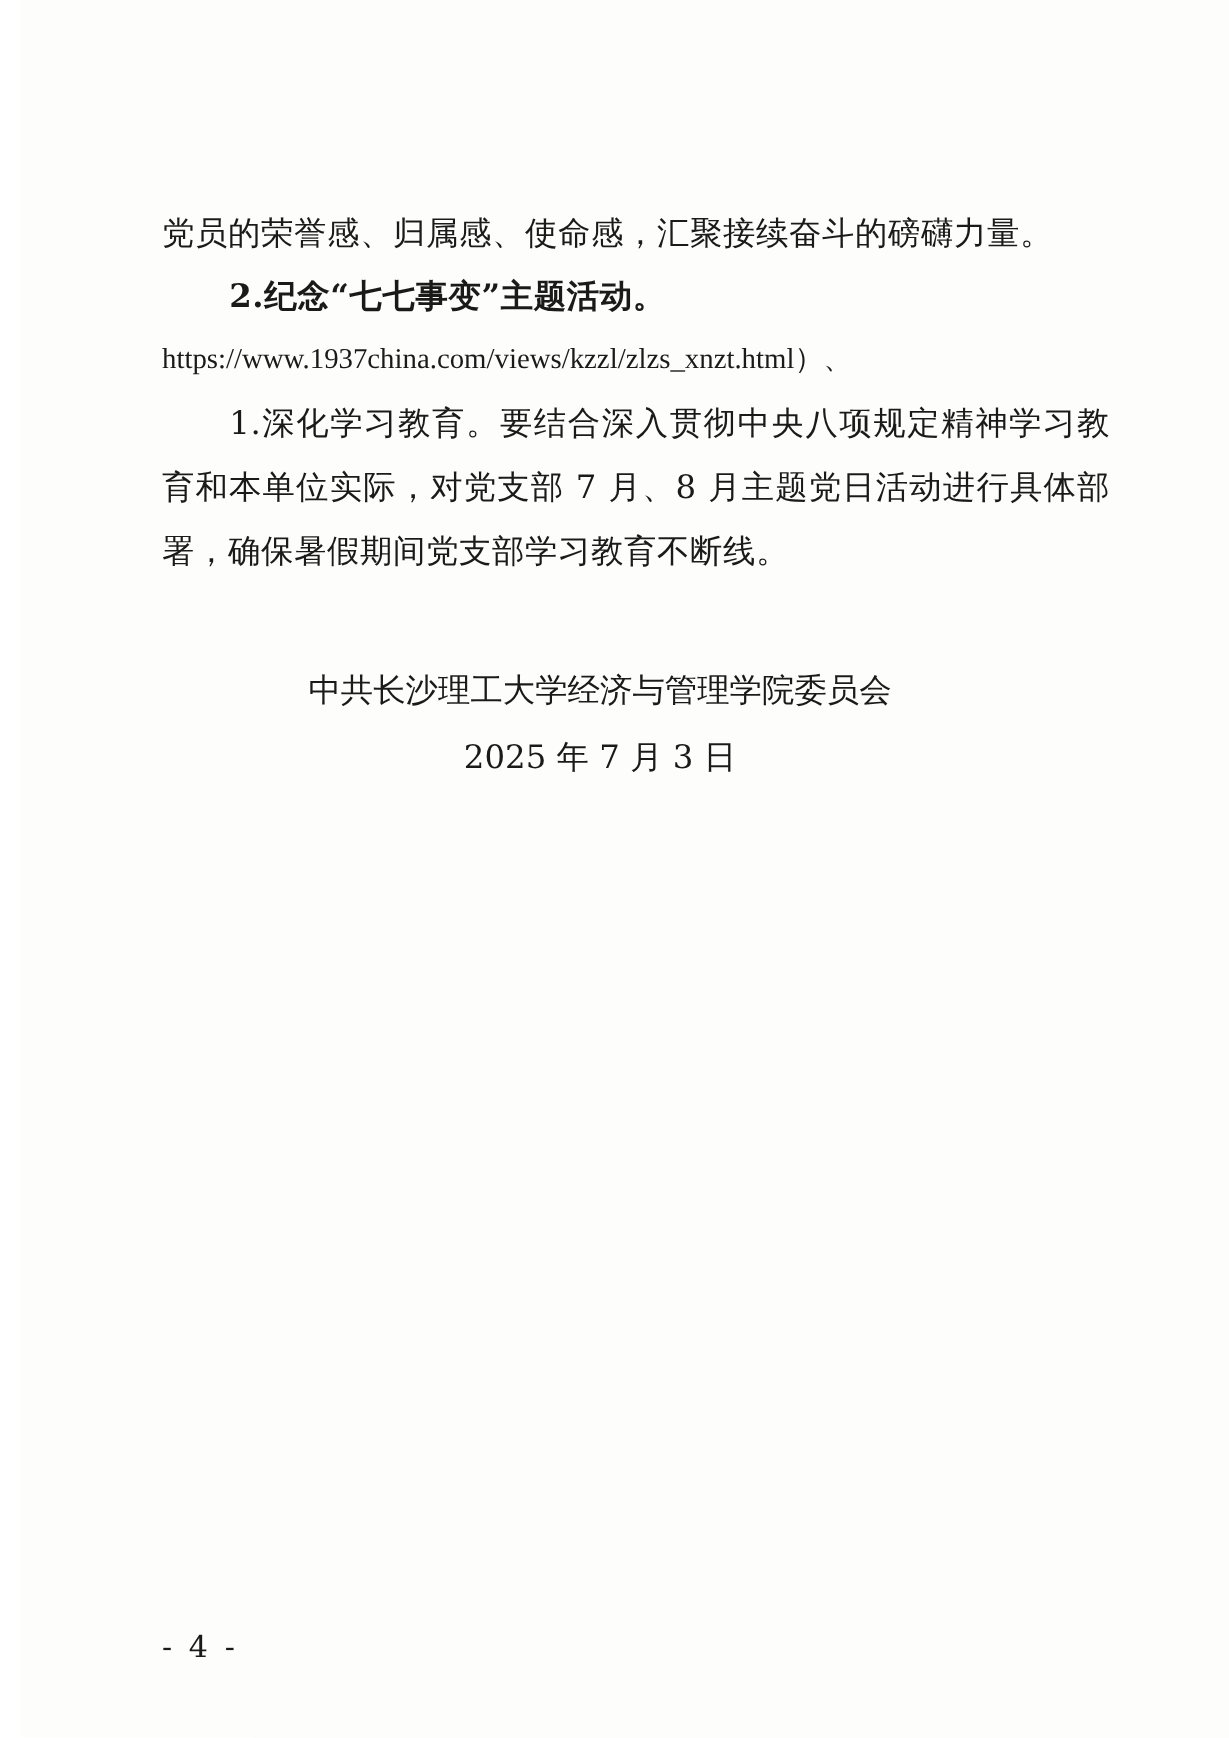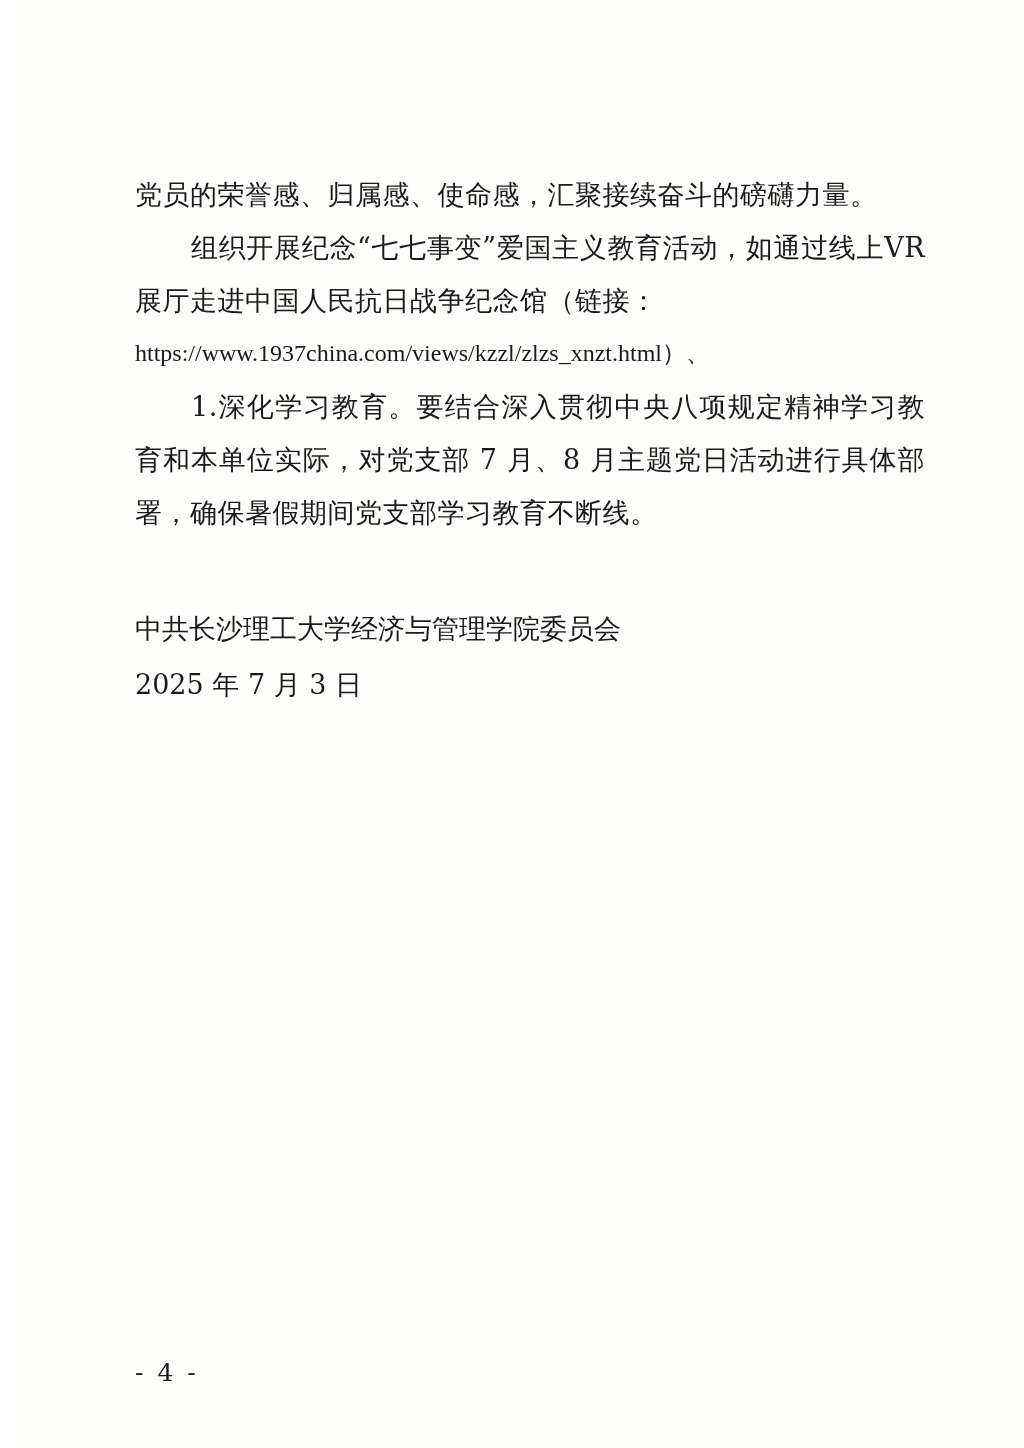--- a/index.html
+++ b/index.html
@@ -44,21 +44,21 @@
     font-weight: bold;
     text-indent: 56px;
   }
   .mono {
     font-family: Liberation Serif, serif;
     font-size: 24px;
     letter-spacing: 0px;
   }
   .signature {
     margin-top: 62px;
-    text-align: left;
+    text-align: center;
     font-size: 27px;
     line-height: 56px;
   }
   .sig-line {
     display: block;
     padding-right: 60px;
   }
   .footer {
     position: absolute;
     left: 118px;
@@ -74,22 +74,22 @@
 </style>
 </head>
 <body>
 
 <div class="page">
 
   <div class="content">
 
     <p class="plain">党员的荣誉感、归属感、使命感，汇聚接续奋斗的磅礴力量。</p>
 
+    <p class="heading">2.纪念“七七事变”主题活动。</p>
 
-    <p class="indent">组织开展纪念“七七事变”爱国主义教育活动，如通过线上VR 展厅走进中国人民抗日战争纪念馆（链接：</p>
 
     <p class="mono">https://www.1937china.com/views/kzzl/zlzs_xnzt.html）、</p>
 
 
 
     <p class="indent">1.深化学习教育。要结合深入贯彻中央八项规定精神学习教育和本单位实际，对党支部 7 月、8 月主题党日活动进行具体部署，确保暑假期间党支部学习教育不断线。</p>
 
 
     <div class="signature">
       <span class="sig-line">中共长沙理工大学经济与管理学院委员会</span>

